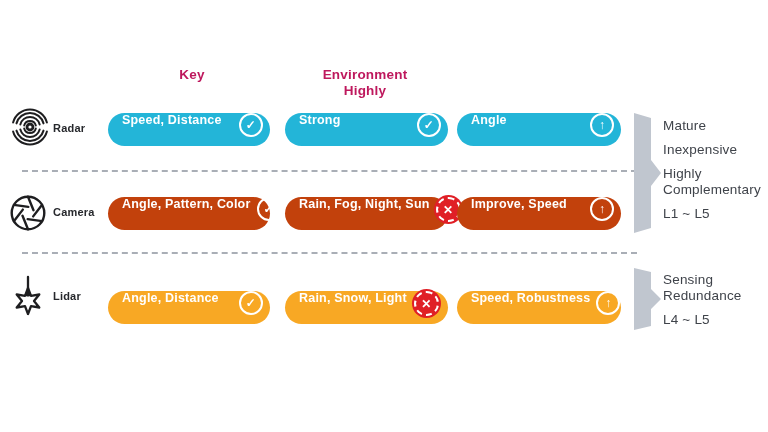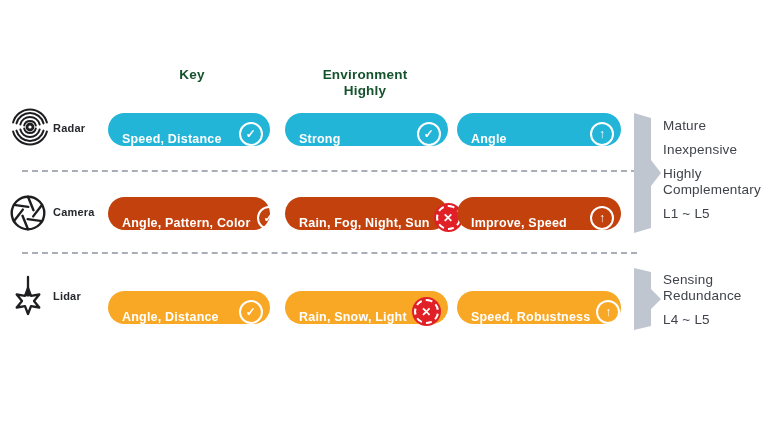--- a/index.html
+++ b/index.html
@@ -2,34 +2,34 @@
 <html><head>
 <meta charset="utf-8">
 <style>
   html,body{margin:0;padding:0;background:#fff;}
   .canvas{
     position:relative;width:768px;height:432px;background:#ffffff;
     font-family:"Liberation Sans",sans-serif;overflow:hidden;
   }
   .col-header{
     position:absolute;top:67px;width:130px;text-align:center;
-    font-weight:bold;font-size:13.5px;line-height:1.22;color:#14532d;
+    font-weight:bold;font-size:13.5px;line-height:1.22;color:#be185d;
     letter-spacing:.2px;
   }
   .col-header span{display:block;}
   .h1{left:127px}.h2{left:300px}.h3{left:473px}
 
   .sensor-icon{position:absolute;}
   .row-label{
     position:absolute;font-weight:bold;font-size:11px;color:#26282c;
     letter-spacing:.2px;
   }
   .pill{
     position:absolute;height:33px;border-radius:17px;box-sizing:border-box;
-    display:flex;align-items:flex-end;justify-content:space-between;
+    display:flex;align-items:flex-start;justify-content:space-between;
     color:#fff;font-weight:bold;font-size:12.5px;letter-spacing:.2px;
     padding:0 7px 0 14px;white-space:nowrap;
   }
   .c-blue{background:#23b5d8}.c-green{background:#c2410c}.c-orange{background:#f8a824}
   .r1{top:113px}.r2{top:197px}.r3{top:291px}
   .p1{left:108px;width:162px}.p2{left:285px;width:163px}.p3{left:457px;width:164px}
 
   .badge{
     flex:0 0 auto;width:20px;height:20px;margin-left:6px;
     border:2px solid #fff;border-radius:50%;

